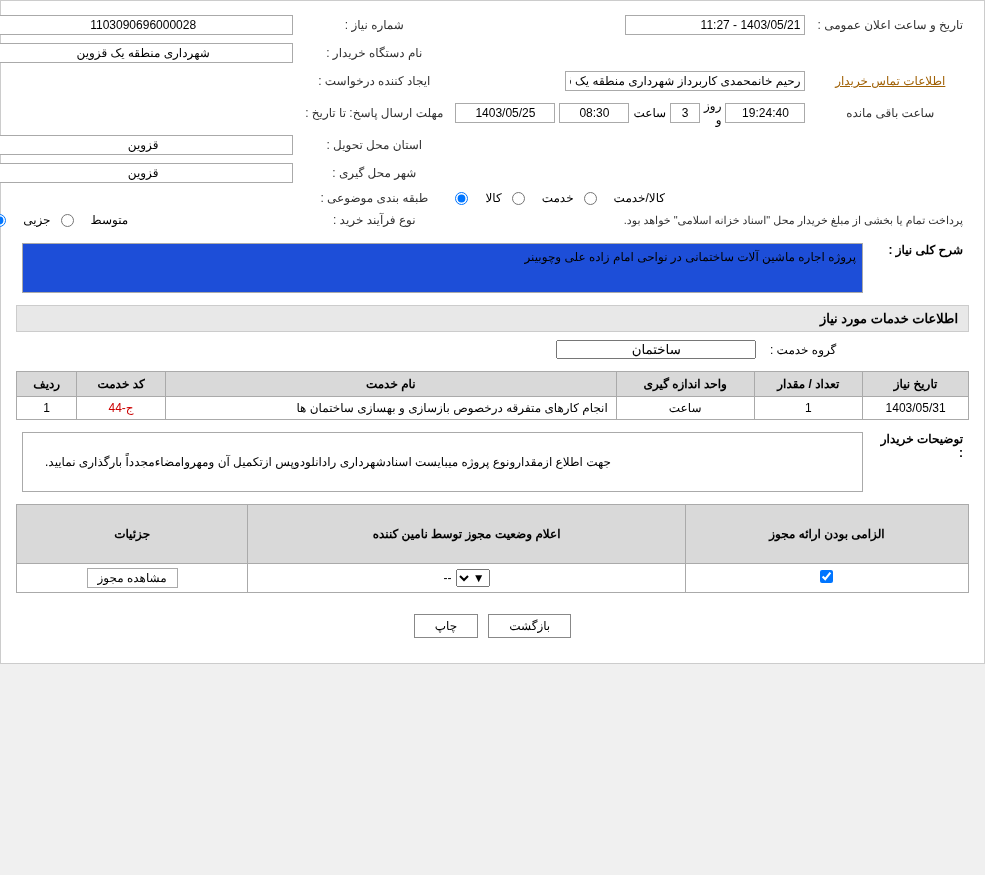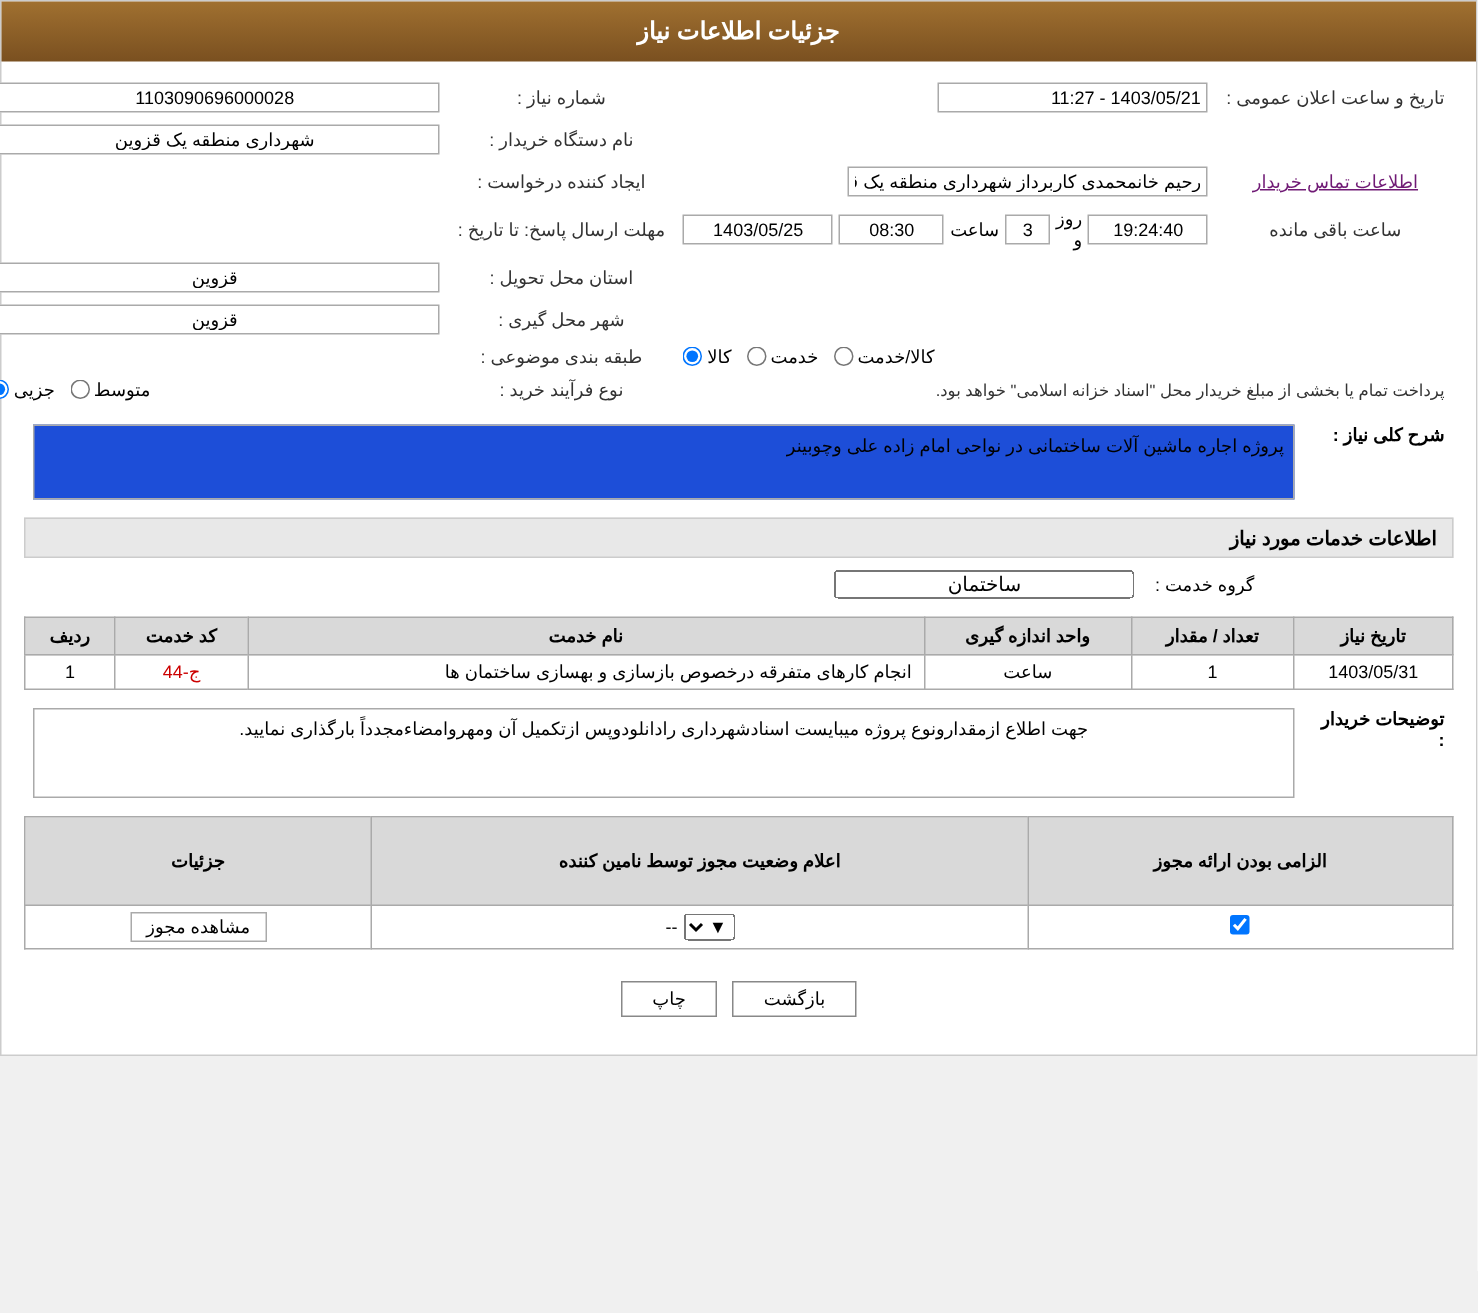--- a/index.html
+++ b/index.html
@@ -52,21 +52,21 @@
     .value-cell {
       text-align: right;
     }
     .full-input {
       width: 320px;
     }
     .small-input {
       width: 100px;
     }
     .blue-link {
-      color: #701a75;
+      color: #a16207;
       text-decoration: underline;
       cursor: pointer;
     }
     .section-title {
       background: #e8e8e8;
       border: 1px solid #ccc;
       padding: 5px 10px;
       font-weight: bold;
       font-size: 13px;
       text-align: right;
@@ -99,23 +99,23 @@
     }
     .services-table td.service-name {
       text-align: right;
       direction: rtl;
     }
     .services-table td.service-code {
       color: #c00;
     }
     .notes-box {
       border: 1px solid #aaa;
-      padding: 6px;
+      padding: 22px;
       min-height: 60px;
-      text-align: center;
+      text-align: left;
       direction: rtl;
       background: #fff;
     }
     .section-sub-title {
       background: #f5f5f5;
       border: 1px solid #ccc;
       padding: 4px 10px;
       font-size: 12px;
       text-align: center;
       margin: 8px 0 4px 0;
@@ -176,38 +176,35 @@
       font-size: 12px;
     }
     .radio-group {
       display: flex;
       gap: 10px;
       justify-content: flex-end;
       align-items: center;
     }
     .radio-item {
       display: flex;
-      align-items: flex-start;
-      gap: 3px;
+      align-items: flex-end;
+      gap: 17px;
     }
     .time-row {
       display: flex;
       align-items: center;
       gap: 4px;
       direction: rtl;
     }
   </style>
 </head>
 <body>
 
 <div class="page-wrapper">
 
-  <div class="page-header">
-    <span>جزئیات اطلاعات نیاز</span>
-  </div>
 
   <div class="content-area">
 
     <table class="info-table">
 
       <tbody>
           <tr>
         <td class="label-cell">تاریخ و ساعت اعلان عمومی :</td>
         <td class="value-cell">
           <input type="text" class="small-input" style="width: 180px;" value="1403/05/21 - 11:27">

